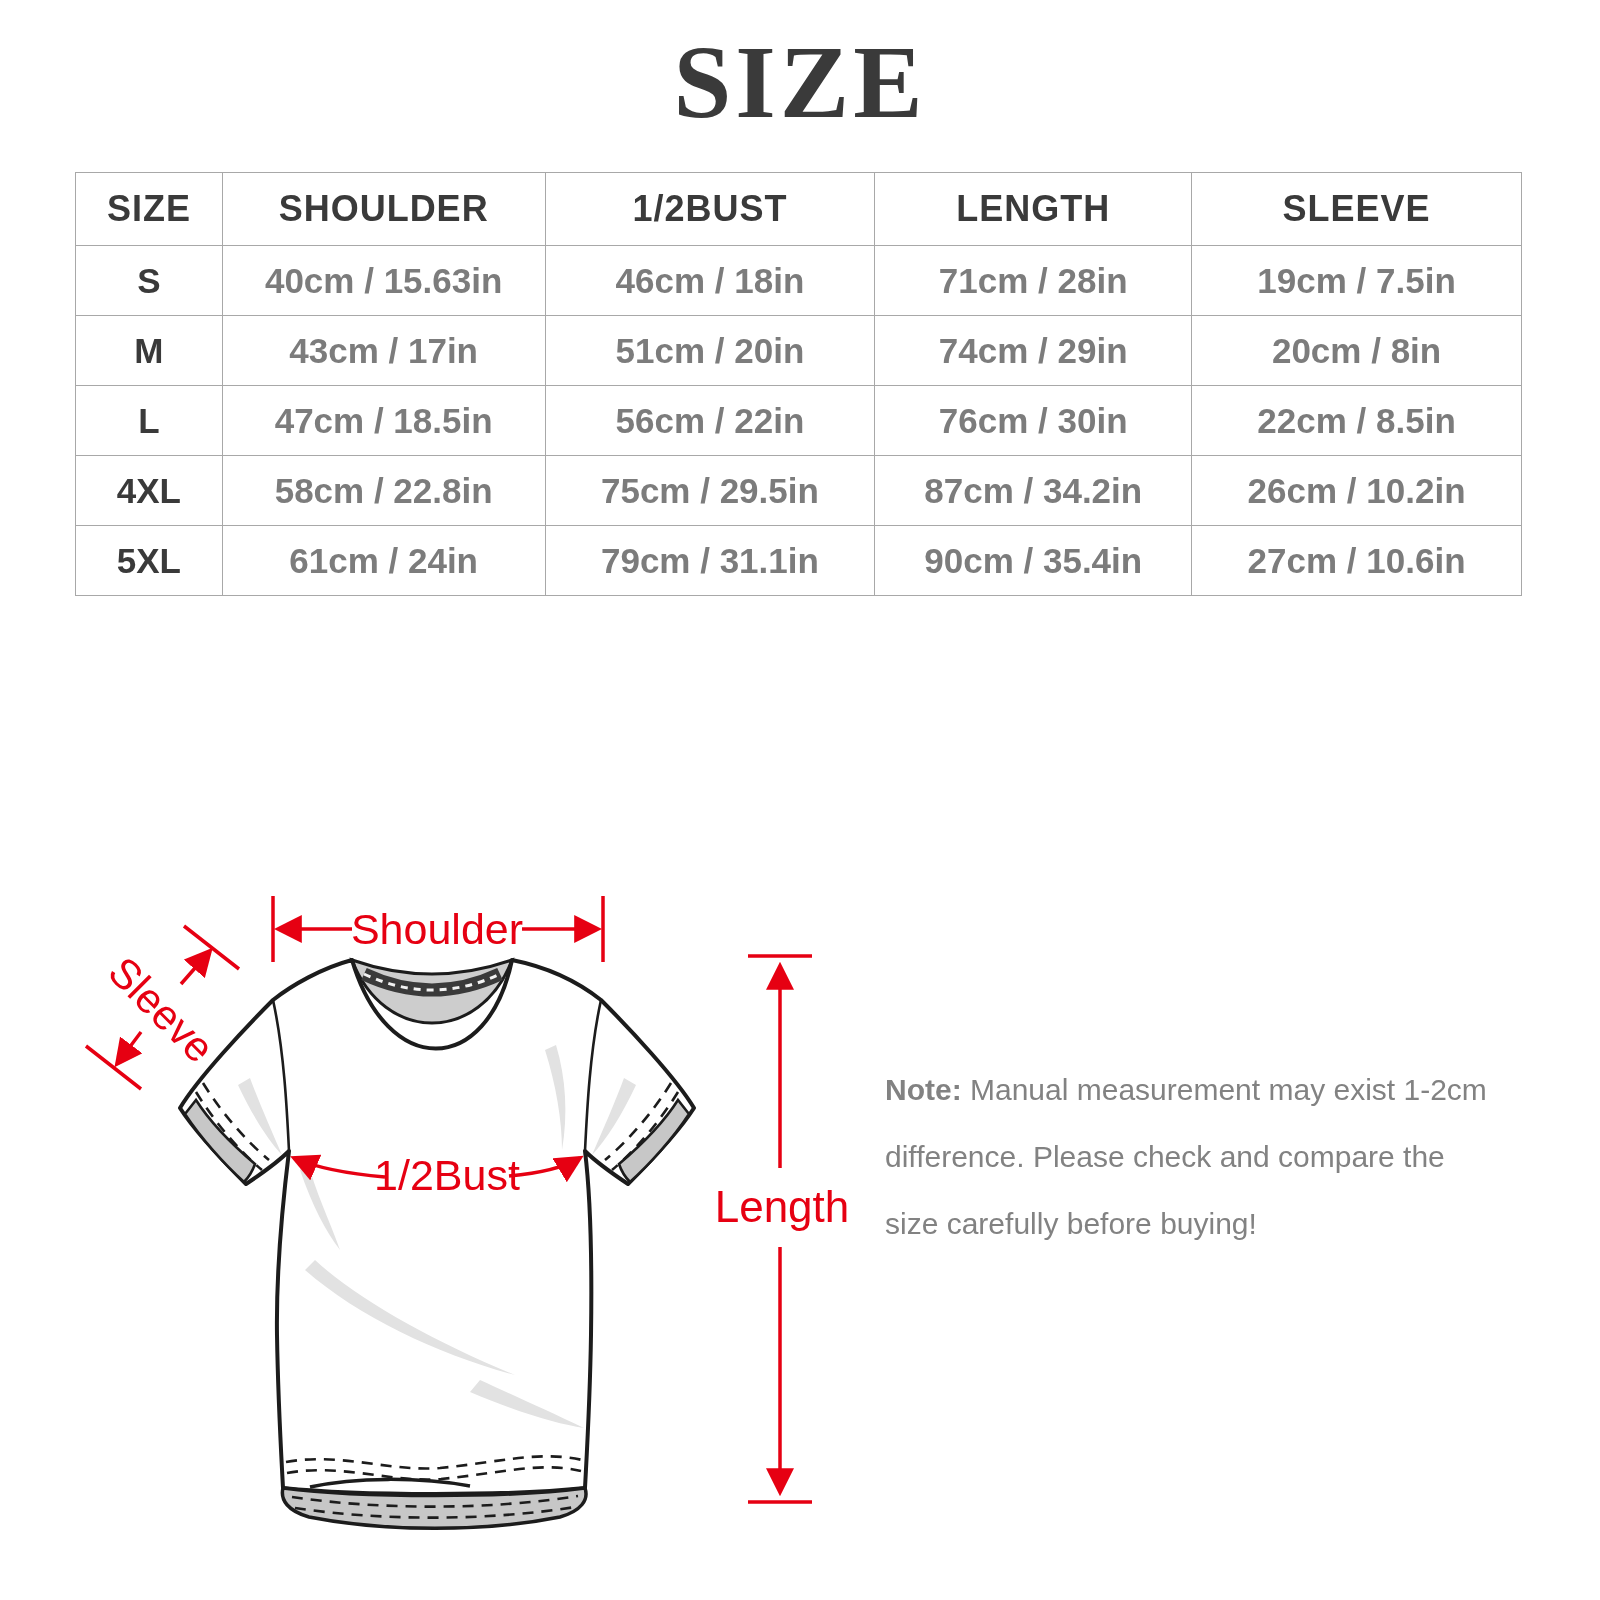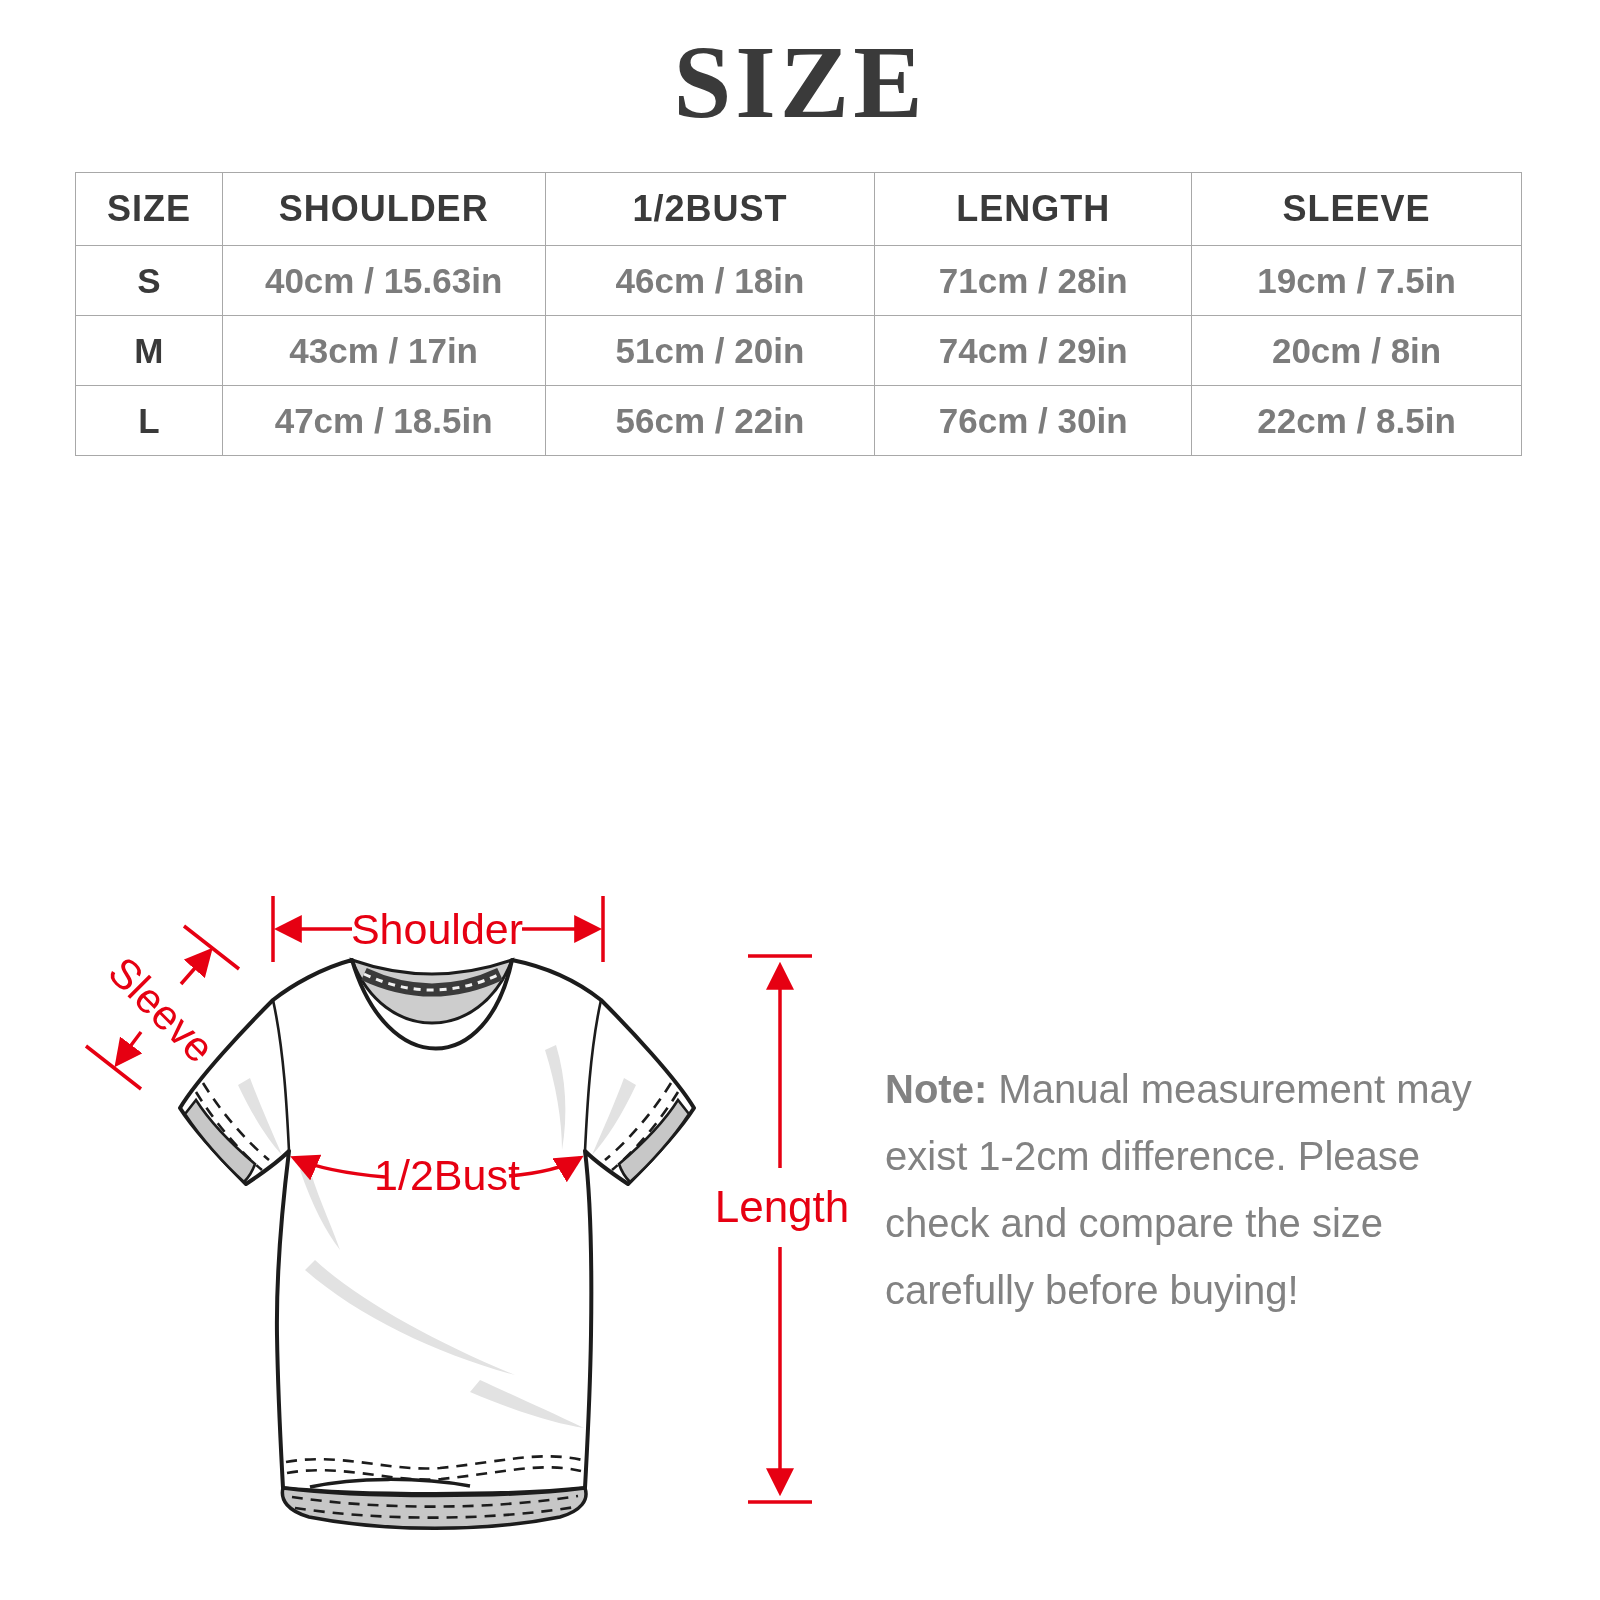--- a/index.html
+++ b/index.html
@@ -30,21 +30,21 @@
   .seam{fill:none;stroke:var(--ink);stroke-width:2.6;}
   .dashline{fill:none;stroke:var(--ink);stroke-width:2.6;stroke-dasharray:11 8;}
   .gray-fill{fill:#c7c7c7;stroke:var(--ink);stroke-width:2.6;}
   .neck-fill{fill:#cdcdcd;stroke:var(--ink);stroke-width:3;}
   .collar-band{fill:none;stroke:#3a3a3a;stroke-width:13;}
   .collar-stitch{fill:none;stroke:#f2f2f2;stroke-width:3;stroke-dasharray:7 6;}
   .wrinkle{fill:#e2e2e2;stroke:none;}
   .red-line{stroke:var(--accent);stroke-width:3.5;fill:none;}
   .red-text{fill:var(--accent);font-size:43px;font-family:"Liberation Sans",sans-serif;}
   .red-fill{fill:var(--accent);}
-  .note{position:absolute;left:885px;top:1056px;width:614px;font-size:40px;
+  .note{position:absolute;left:885px;top:1056px;width:614px;font-size:30px;
         line-height:67px;color:var(--note-text);}
   .note .note-label{font-weight:700;}
 </style>
 </head>
 <body>
 
 <div class="page">
 
   <div class="title">SIZE</div>
 
@@ -79,20 +79,34 @@
         <td>51cm / 20in</td>
         <td>74cm / 29in</td>
         <td>20cm / 8in</td>
       </tr>
       <tr>
         <td class="size-col">L</td>
         <td>47cm / 18.5in</td>
         <td>56cm / 22in</td>
         <td>76cm / 30in</td>
         <td>22cm / 8.5in</td>
+      </tr>
+      <tr>
+        <td class="size-col">4XL</td>
+        <td>58cm / 22.8in</td>
+        <td>75cm / 29.5in</td>
+        <td>87cm / 34.2in</td>
+        <td>26cm / 10.2in</td>
+      </tr>
+      <tr>
+        <td class="size-col">5XL</td>
+        <td>61cm / 24in</td>
+        <td>79cm / 31.1in</td>
+        <td>90cm / 35.4in</td>
+        <td>27cm / 10.6in</td>
       </tr>
     </tbody>
   </table>
 
   <svg class="diagram" viewBox="0 840 900 760" width="900" height="760" xmlns="http://www.w3.org/2000/svg">
     <defs>
       <marker id="arr" viewBox="0 0 10 10" refX="8.5" refY="5" markerWidth="8" markerHeight="8" orient="auto-start-reverse" markerUnits="strokeWidth">
         <path d="M0,0 L10,5 L0,10 Z" class="red-fill"></path>
       </marker>
     </defs>

